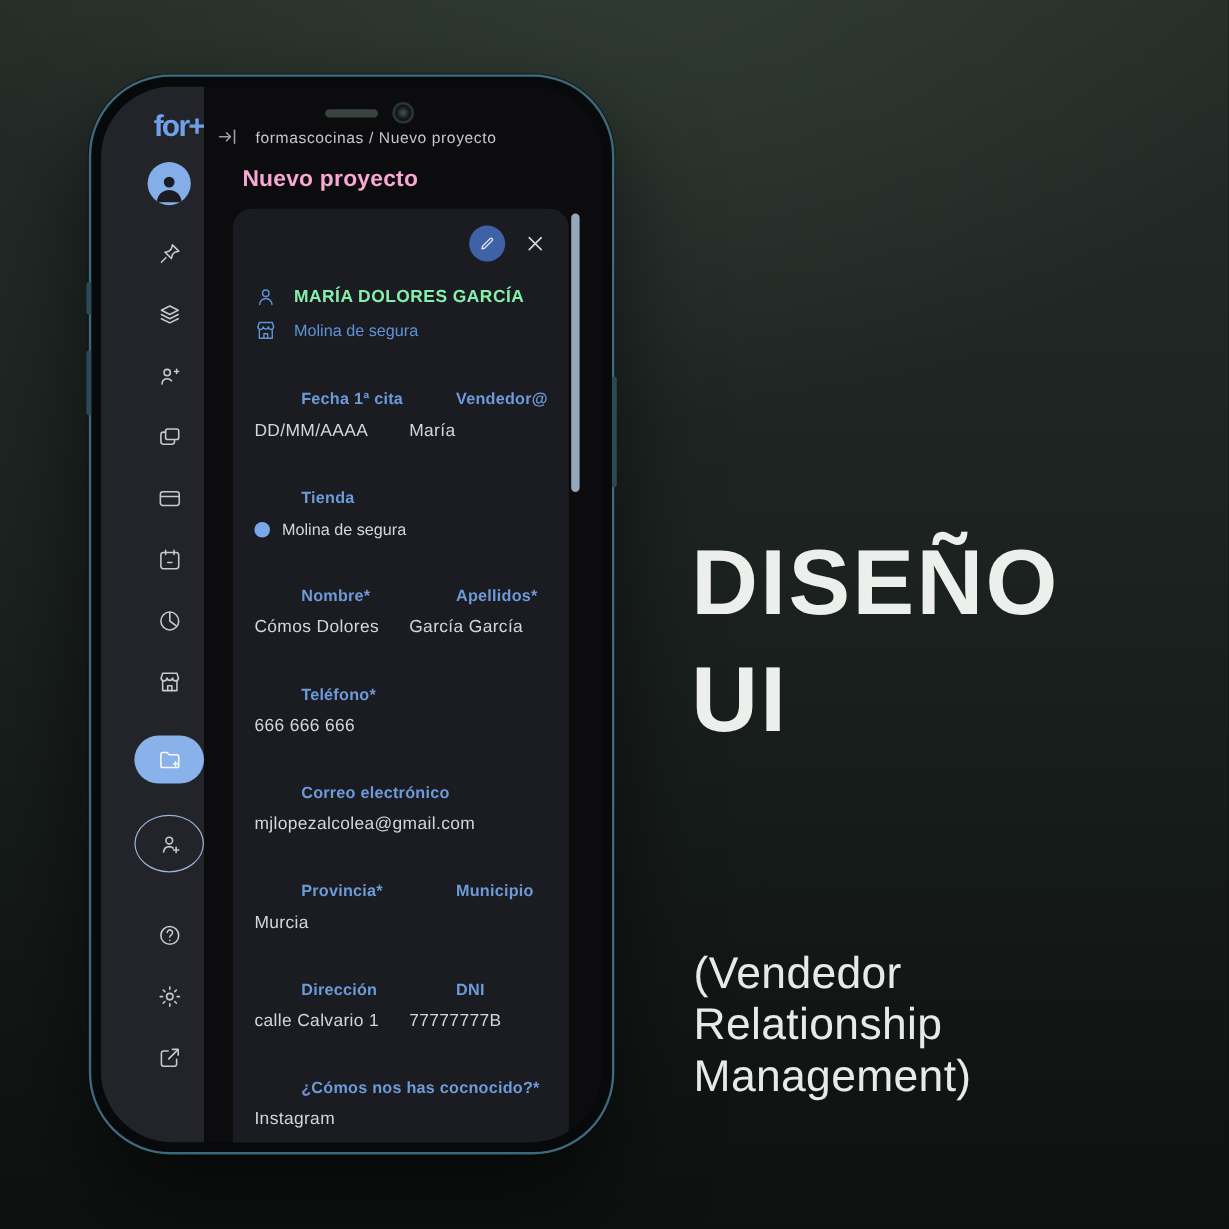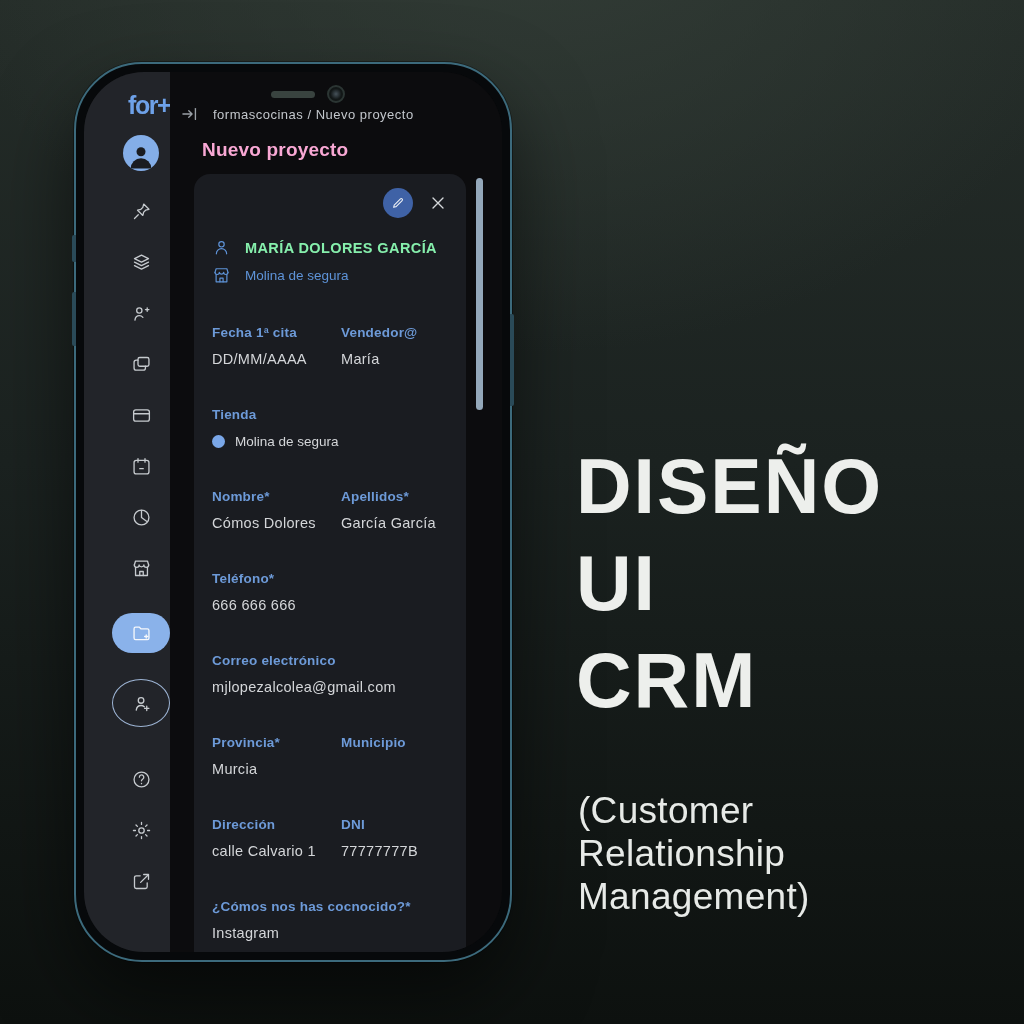--- a/index.html
+++ b/index.html
@@ -54,21 +54,21 @@
   .contact{margin-top:20px;}
   .contact-row{display:flex;align-items:center;gap:14px;}
   .contact-row + .contact-row{margin-top:9px;}
   .contact-row .ic{width:19px;height:19px;stroke:#5e93d8;flex:0 0 19px;}
   .contact-name{color:#86efac;font-weight:700;font-size:14.5px;letter-spacing:.4px;}
   .contact-store{color:#5e93d8;font-size:13.5px;}
 
   .grp{margin-top:40px;}
   .grp:first-of-type{margin-top:30px;}
   .pair{display:grid;grid-template-columns:129px 1fr;}
-  .flabel{color:#6d9ad8;font-size:13.5px;font-weight:600;letter-spacing:.2px;}
+  .flabel{color:#6d9ad8;font-size:13.5px;font-weight:600;letter-spacing:.2px;margin-left:39px;}
   .fvalue{margin-top:11px;color:#d4d6d9;font-size:14.5px;letter-spacing:.3px;cursor:text;min-height:15px;}
   .radio-row{display:flex;align-items:center;gap:10px;margin-top:12px;cursor:pointer;}
   .radio-dot{width:13px;height:13px;border-radius:50%;background:#7aa7e8;flex:0 0 13px;}
   .radio-label{color:#d4d6d9;font-size:13.5px;}
 
   .scroll-thumb{position:absolute;right:19px;top:106px;width:7px;height:232px;border-radius:4px;background:#a3b9cd;opacity:.9;cursor:grab;z-index:8;}
 
   
   .poster-title{position:absolute;left:576px;top:438px;color:#edefec;font-weight:800;font-size:77px;line-height:97px;letter-spacing:2px;}
   .poster-subtitle{position:absolute;left:578px;top:789px;color:#e7eae7;font-size:37px;line-height:43px;font-weight:400;letter-spacing:.3px;}
@@ -319,21 +319,20 @@
           </div>
 
         </section>
       </main>
     </div>
   </div>
 
   <div class="poster-title">
     <div>DISEÑO</div>
     <div>UI</div>
-    <div>CRM</div>
   </div>
   <div class="poster-subtitle">
-    <div>(Customer</div>
+    <div>(Vendedor</div>
     <div>Relationship</div>
     <div>Management)</div>
   </div>
 
 </div>
 
 </body></html>

